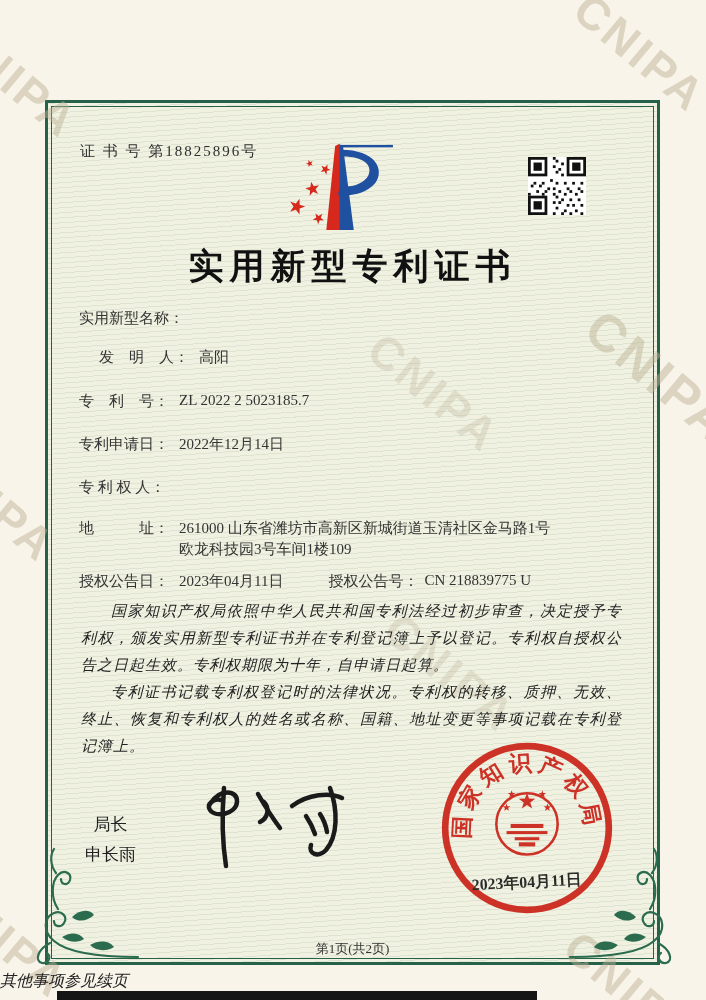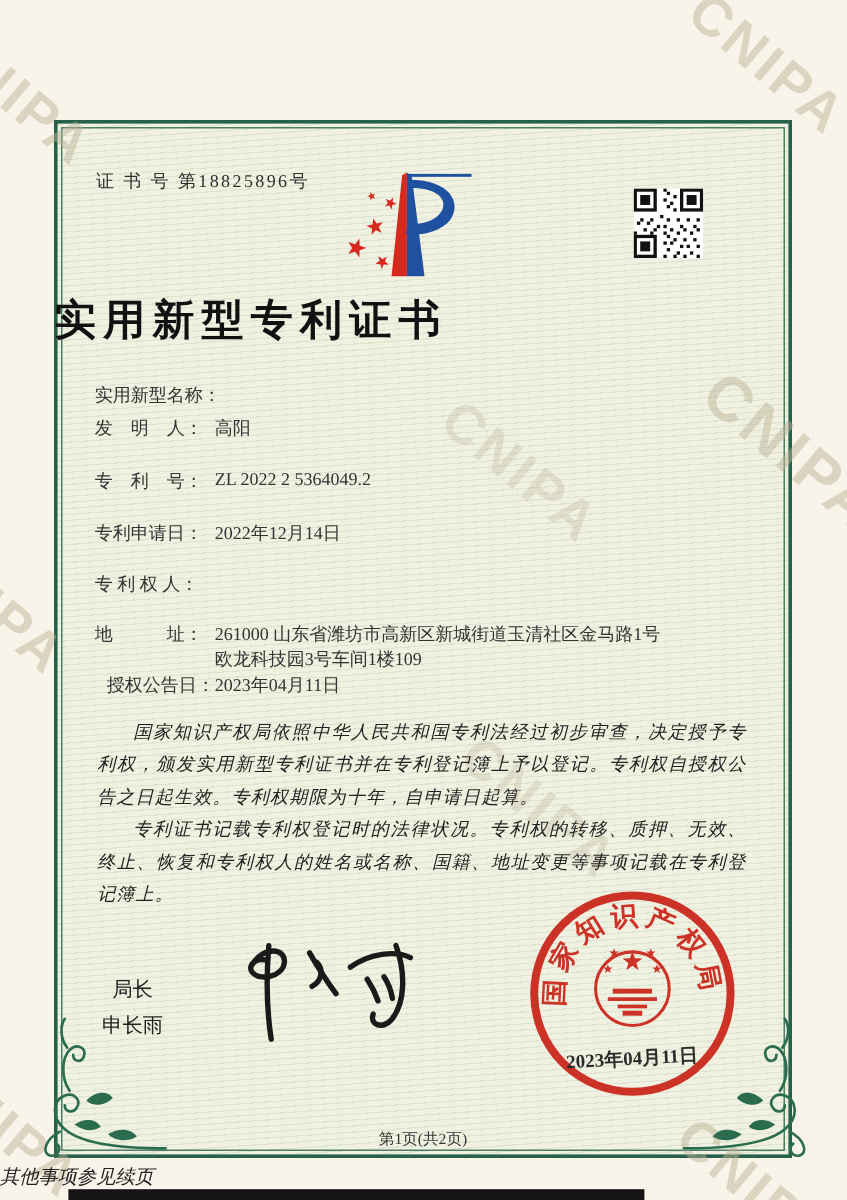--- a/index.html
+++ b/index.html
@@ -27,21 +27,21 @@
         rgba(0,0,0,0) 1px, rgba(0,0,0,0) 5px),
       #f0f1e1;
     border:3px solid #26614a; box-sizing:border-box;
   }
   .frame-inner { position:absolute; inset:3px; border:1px solid #26614a; }
   .content { position:absolute; z-index:2; left:45px; top:100px; width:615px; height:931px; }
   .cert-no { position:absolute; left:35px; top:42px; font-size:15px; letter-spacing:2px; color:#2e2e2e; }
   .logo { position:absolute; left:238px; top:40px; }
   .qr { position:absolute; left:483px; top:57px; }
   .title {
-    position:absolute; left:0; top:143px; width:100%; text-align:left;
+    position:absolute; left:0; top:143px; width:100%; text-align:center;
     font-size:35px; font-weight:bold; letter-spacing:6px; color:#111;
   }
   .fields { position:absolute; left:34px; top:205px; width:555px; font-size:15px; color:#333; }
   .frow { position:absolute; left:0; display:flex; white-space:nowrap; }
   .frow .lbl { width:100px; flex:none; }
   .addr2 { position:absolute; left:100px; top:21px; }
   .pair { display:flex; }
   .paragraphs {
     position:absolute; left:36px; top:498px; width:541px;
     font-size:15px; line-height:27px; letter-spacing:1px;
@@ -184,47 +184,51 @@
         <rect x="9" y="20" width="1" height="1"></rect>
           <rect x="12" y="20" width="1" height="1"></rect>
           <rect x="15" y="20" width="1" height="1"></rect>
         <rect x="19" y="20" width="1" height="1"></rect>
       </g>
     </svg>
 
     <div class="title">实用新型专利证书</div>
 
     <div class="fields">
-      <div class="frow" style="top:15px;align-items:center;">
+      <div class="frow" style="top:4px;align-items:center;">
         <span class="lbl">实用新型名称：</span>
       </div>
-      <div class="frow" style="top:43px;">
+      <div class="frow" style="top:43px;margin-left:20px;">
         <span class="lbl">发　明　人：</span>
         <span class="val">高阳</span>
       </div>
       <div class="frow" style="top:87px;justify-content:center;">
         <span class="lbl">专　利　号：</span>
-        <span class="val">ZL 2022 2 5364049.2</span>
+        <span class="val">ZL 2022 2 5023185.7</span>
       </div>
       <div class="frow" style="top:130px;">
         <span class="lbl">专利申请日：</span>
         <span class="val">2022年12月14日</span>
       </div>
       <div class="frow" style="top:173px;flex-direction:column;">
         <span class="lbl">专 利 权 人：</span>
       </div>
       <div class="frow" style="top:214px;">
         <span class="lbl">地　　　址：</span>
         <span class="val">261000 山东省潍坊市高新区新城街道玉清社区金马路1号</span>
         <span class="addr2">欧龙科技园3号车间1楼109</span>
       </div>
-      <div class="frow" style="top:257px;text-align:right;">
+      <div class="frow" style="top:267px;">
         <span class="pair">
           <span class="lbl">授权公告日：</span>
           <span class="val">2023年04月11日</span>
+        </span>
+        <span class="pair" style="margin-left:45px;">
+          <span class="lbl" style="width:auto; margin-right:6px;">授权公告号：</span>
+          <span class="val">CN 218839775 U</span>
         </span>
       </div>
     </div>
 
     <div class="paragraphs">
       <p>国家知识产权局依照中华人民共和国专利法经过初步审查，决定授予专利权，颁发实用新型专利证书并在专利登记簿上予以登记。专利权自授权公告之日起生效。专利权期限为十年，自申请日起算。</p>
       <p>专利证书记载专利权登记时的法律状况。专利权的转移、质押、无效、终止、恢复和专利权人的姓名或名称、国籍、地址变更等事项记载在专利登记簿上。</p>
     </div>
 
     <div class="signoff">

